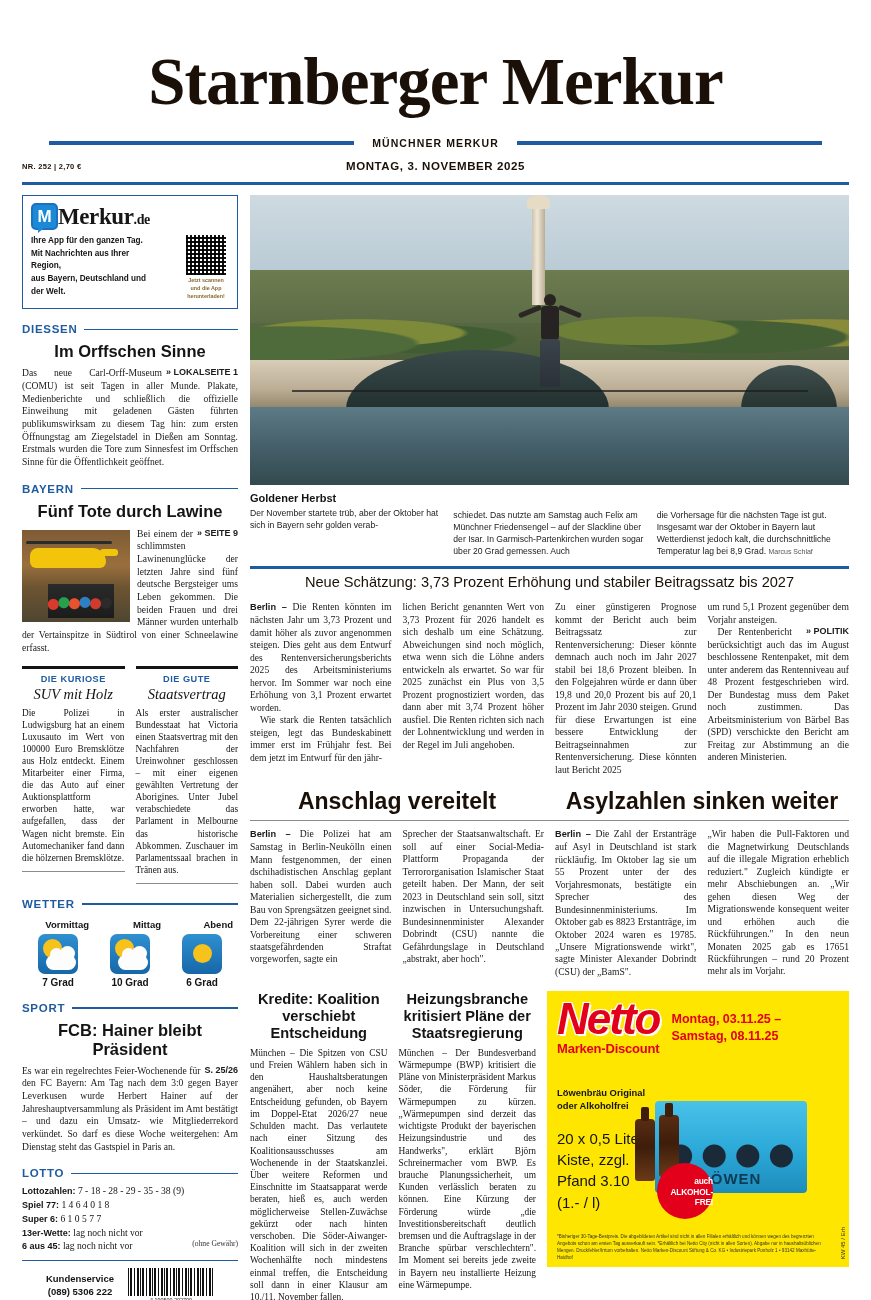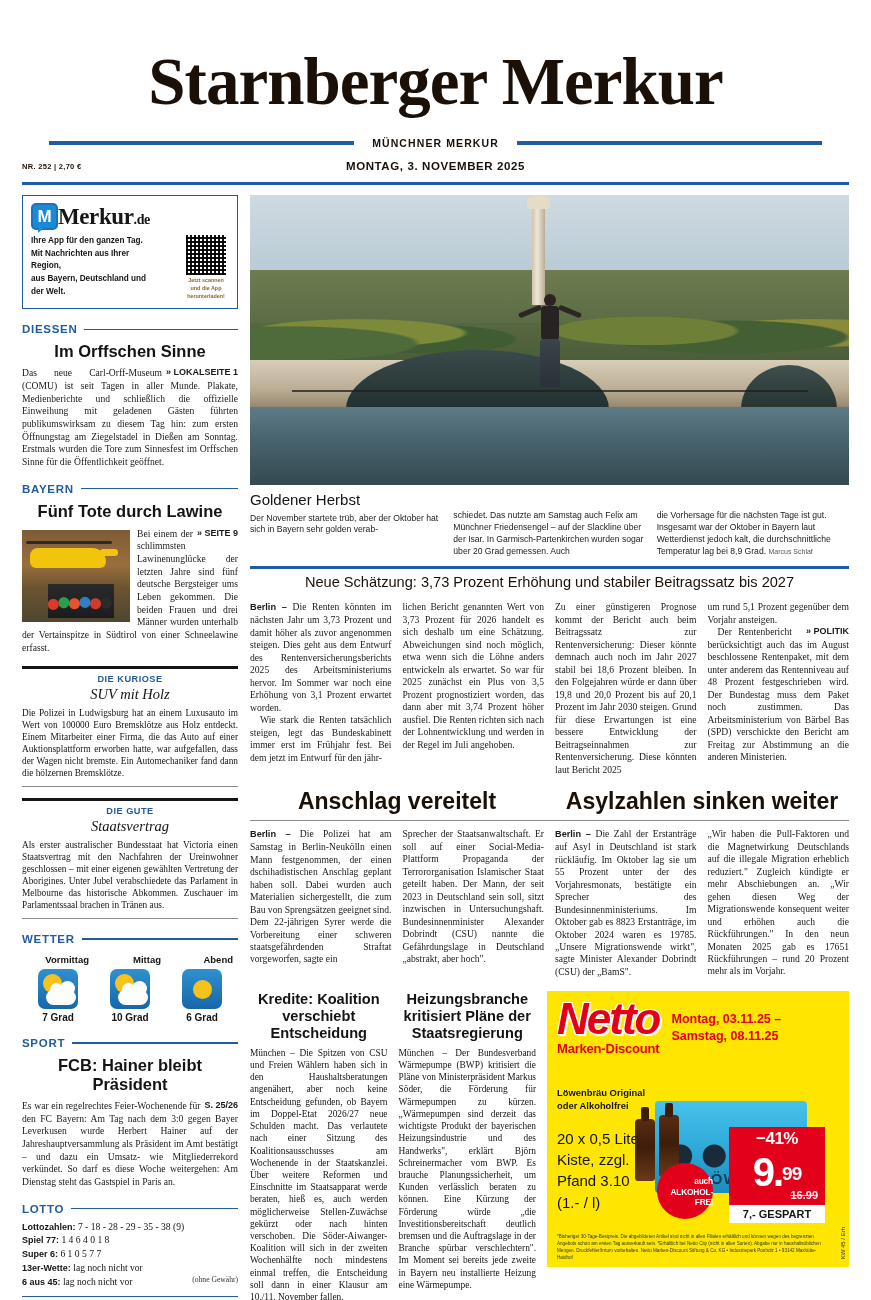--- a/index.html
+++ b/index.html
@@ -143,21 +143,21 @@
     background:
       radial-gradient(circle at 8% 60%, #d83b2a 0 5px, transparent 6px),
       radial-gradient(circle at 24% 55%, #25a14e 0 5px, transparent 6px),
       radial-gradient(circle at 40% 58%, #e8522f 0 5px, transparent 6px),
       radial-gradient(circle at 56% 54%, #2f7fc4 0 5px, transparent 6px),
       radial-gradient(circle at 72% 58%, #cf3b2c 0 5px, transparent 6px),
       radial-gradient(circle at 88% 56%, #2b2b2b 0 5px, transparent 6px),
       linear-gradient(180deg, #2a2a2a 0%, #1c1c1c 100%);
   }
 
-  .kuriose-grid { display: flex; gap: 11px; margin-top: 12px; flex-direction: column; }
+  .kuriose-grid { display: flex; gap: 11px; margin-top: 12px; }
   .kuriose-col { flex: 1 1 0; }
   .rule-thick { height: 2.5px; background: #141414; }
   .rule-thin { height: 1px; background: #8b8b8b; margin-top: 7px; }
   .kuriose-kicker {
     font-family: "Liberation Sans", sans-serif; font-weight: 700;
     font-size: 9.2px; letter-spacing: .5px; color: #1f5b9e;
     text-align: center; margin-top: 5px;
   }
   .kuriose-head {
     font-family: "Liberation Serif", serif; font-style: italic;
@@ -309,22 +309,22 @@
   }
   .sl-line {
     position: absolute; left: -230px; right: -230px; top: 96px; height: 2px;
     background: rgba(30,30,30,.75);
   }
 
   .cap-row { display: flex; gap: 0; margin-top: 7px; }
   .cap-col { flex: 1 1 0; padding-right: 11px; }
   .cap-col:last-child { padding-right: 0; }
   .cap-head {
-    font-family: "Liberation Sans", sans-serif; font-weight: 400;
-    font-size: 15px; color: #141414; line-height: 1.1;
+    font-family: "Liberation Sans", sans-serif; font-weight: 700;
+    font-size: 11px; color: #141414; line-height: 1.1;
   }
   .cap-txt {
     font-family: "Liberation Sans", sans-serif; font-size: 8.6px;
     line-height: 1.38; margin-top: 4px; color: #1a1a1a; hyphens: auto;
   }
   .credit { font-size: 7px; color: #555; }
   .cap-divider { height: 3px; background: #1f5b9e; margin-top: 9px; }
 
   .lead-head {
     font-family: "Liberation Sans", sans-serif; font-weight: 700;
@@ -797,28 +797,20 @@
             <div class="crate-label">LÖWEN</div>
           </div>
           <div class="bottle b1"></div>
           <div class="bottle b2"></div>
           <div class="badge-alk">
             <div>auch</div>
             <div>ALKOHOL-</div>
             <div>FREI</div>
           </div>
 
-          <div class="price-box">
-            <div class="disc">−41%</div>
-            <div class="price-main">
-              <span class="big">9.</span><span class="cents">99</span>
-              <div class="price-old">16.99</div>
-            </div>
-            <div class="saved">7,- GESPART</div>
-          </div>
 
           <div class="legal">*Bisheriger 30-Tage-Bestpreis. Die abgebildeten Artikel sind nicht in allen Filialen erhältlich und können wegen des begrenzten Angebots schon am ersten Tag ausverkauft sein. *Erhältlich bei Netto City (nicht in allen Sorten). Abgabe nur in haushaltsüblichen Mengen. Druckfehler/Irrtum vorbehalten. Netto Marken-Discount Stiftung &amp; Co. KG • Industriepark Ponholz 1 • 93142 Maxhütte-Haidhof</div>
           <div class="kw-side">KW 45 / Erh</div>
         </div>
       </div>
     </div>
   </div>
 </div>
 
 </body></html>

